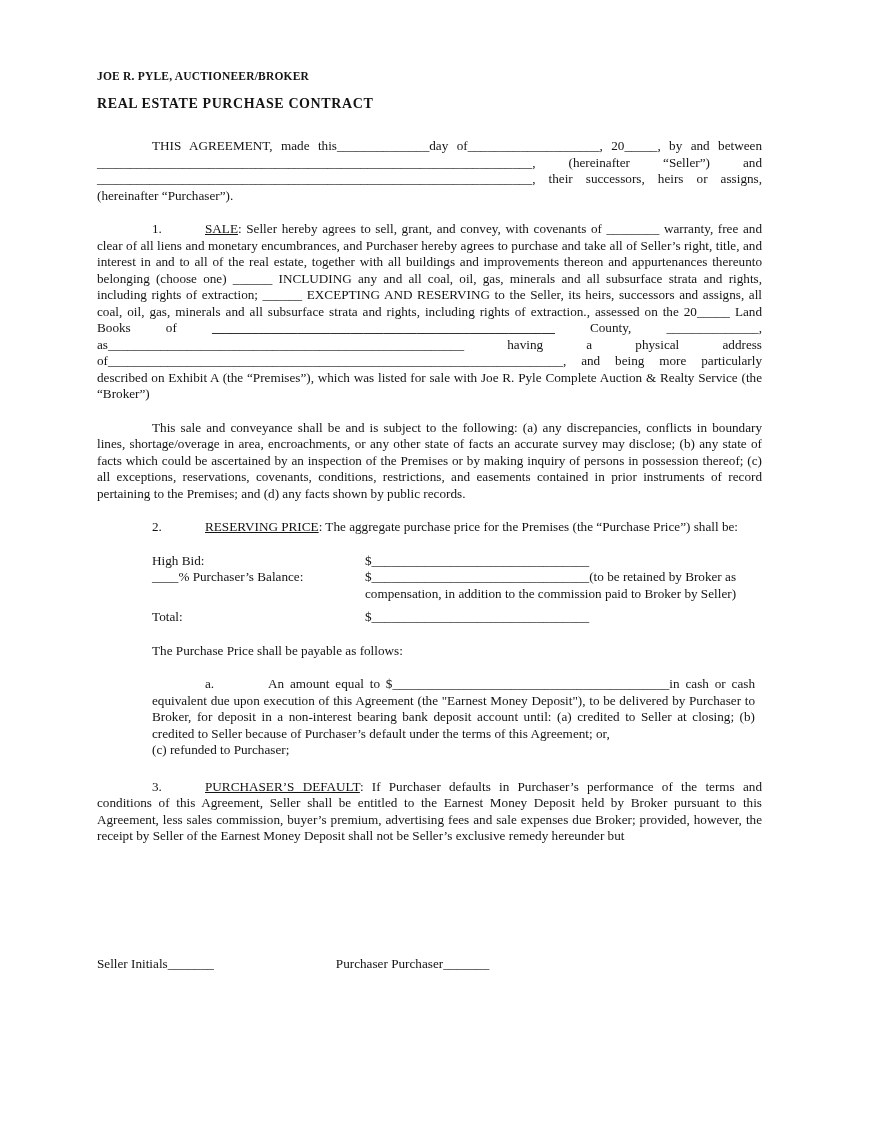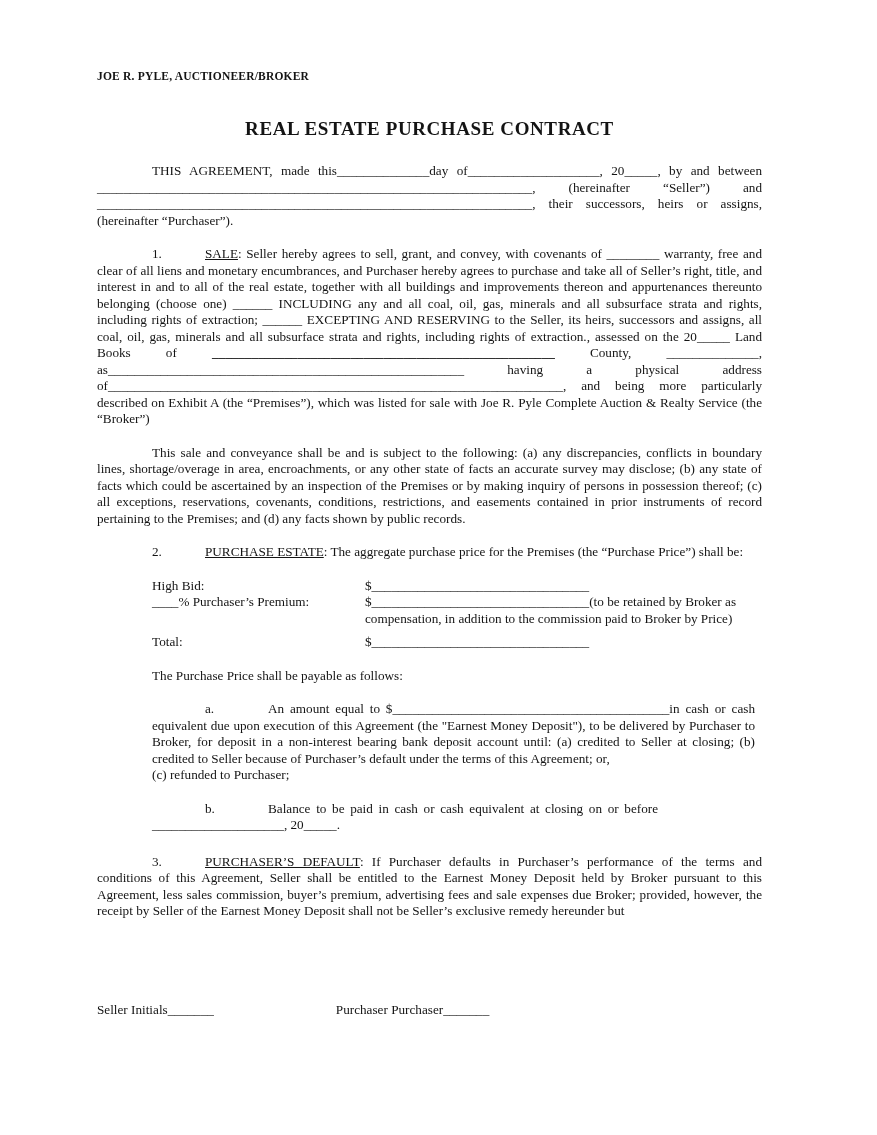--- a/index.html
+++ b/index.html
@@ -19,24 +19,23 @@
     font-size: 13.2px;
     line-height: 16.5px;
     color: #141414;
   }
   .letterhead {
     font-weight: bold;
     font-size: 11.5px;
     letter-spacing: 0.2px;
   }
   .doc-title {
-    margin-top: 36px;
-    text-align: center;
+    margin-top: 11px;
     font-weight: bold;
-    font-size: 19px;
+    font-size: 14px;
     letter-spacing: 0.6px;
   }
   .para {
     text-align: justify;
     text-indent: 55px;
     margin: 17px 0 0 0;
   }
   .para.first {
     margin-top: 26px;
   }
@@ -89,20 +88,21 @@
   }
   .sec3 {
     margin-top: 20px;
   }
   .footer-row {
     display: flex;
     margin-top: 82px;
   }
   .footer-item {
     white-space: nowrap;
+    margin-top: 29px;
   }
   .footer-item.purchaser {
     margin-left: 122px;
   }
 </style>
 </head>
 <body>
 
 <div class="page">
 
@@ -113,49 +113,46 @@
   <p class="para first">THIS AGREEMENT, made this______________day of____________________, 20_____, by and between __________________________________________________________________, (hereinafter “Seller”) and __________________________________________________________________, their successors, heirs or assigns, (hereinafter “Purchaser”).</p>
 
 
   <p class="para">
     <span class="sec-num">1.</span><span class="sec-heading">SALE</span><span>: Seller hereby agrees to sell, grant, and convey, with covenants of ________ warranty, free and clear of all liens and monetary encumbrances, and Purchaser hereby agrees to purchase and take all of Seller’s right, title, and interest in and to all of the real estate, together with all buildings and improvements thereon and appurtenances thereunto belonging (choose one) ______ INCLUDING any and all coal, oil, gas, minerals and all subsurface strata and rights, including rights of extraction; ______ EXCEPTING AND RESERVING to the Seller, its heirs, successors and assigns, all coal, oil, gas, minerals and all subsurface strata and rights, including rights of extraction., assessed on the 20_____ Land Books of </span><span class="bold-blank">____________________________________________________</span><span> County, ______________, as______________________________________________________ having a physical address of_____________________________________________________________________, and being more particularly described on Exhibit A (the “Premises”), which was listed for sale with Joe R. Pyle Complete Auction &amp; Realty Service (the “Broker”)</span>
   </p>
 
   <p class="para">This sale and conveyance shall be and is subject to the following: (a) any discrepancies, conflicts in boundary lines, shortage/overage in area, encroachments, or any other state of facts an accurate survey may disclose; (b) any state of facts which could be ascertained by an inspection of the Premises or by making inquiry of persons in possession thereof; (c) all exceptions, reservations, covenants, conditions, restrictions, and easements contained in prior instruments of record pertaining to the Premises; and (d) any facts shown by public records.</p>
 
   <p class="para">
-    <span class="sec-num">2.</span><span class="sec-heading">PURCHASE ESTATE</span><span>: The aggregate purchase price for the Premises (the “Purchase Price”) shall be:</span>
+    <span class="sec-num">2.</span><span class="sec-heading">RESERVING PRICE</span><span>: The aggregate purchase price for the Premises (the “Purchase Price”) shall be:</span>
   </p>
 
   <div class="price-table">
     <div class="price-row">
       <span class="price-label">High Bid:</span>
       <span class="price-val">$_________________________________</span>
     </div>
     <div class="price-row">
-      <span class="price-label">____% Purchaser’s Premium:</span>
+      <span class="price-label">____% Purchaser’s Balance:</span>
       <span class="price-val">$_________________________________(to be retained by Broker as
-compensation, in addition to the commission paid to Broker by Price)</span>
+compensation, in addition to the commission paid to Broker by Seller)</span>
     </div>
     <div class="price-row total-row">
       <span class="price-label">Total:</span>
       <span class="price-val">$_________________________________</span>
     </div>
   </div>
 
   <p class="para payable">The Purchase Price shall be payable as follows:</p>
 
   <p class="sub-item">
     <span class="item-num">a.</span><span class="prewrap">An amount equal to $__________________________________________in cash or cash equivalent due upon execution of this Agreement (the "Earnest Money Deposit"), to be delivered by Purchaser to Broker, for deposit in a non-interest bearing bank deposit account until: (a) credited to Seller at closing; (b) credited to Seller because of Purchaser’s default under the terms of this Agreement; or,
 (c) refunded to Purchaser;</span>
   </p>
 
-  <p class="sub-item item-b">
-    <span class="item-num">b.</span><span class="prewrap">Balance to be paid in cash or cash equivalent at closing on or before ____________________, 20_____.</span>
-  </p>
 
   <p class="para sec3">
     <span class="sec-num">3.</span><span class="sec-heading">PURCHASER’S DEFAULT</span><span>: If Purchaser defaults in Purchaser’s performance of the terms and conditions of this Agreement, Seller shall be entitled to the Earnest Money Deposit held by Broker pursuant to this Agreement, less sales commission, buyer’s premium, advertising fees and sale expenses due Broker; provided, however, the receipt by Seller of the Earnest Money Deposit shall not be Seller’s exclusive remedy hereunder but</span>
   </p>
 
   <div class="footer-row">
     <span class="footer-item">
       <span>Seller Initials</span><span>_______</span>
     </span>
     <span class="footer-item purchaser">

